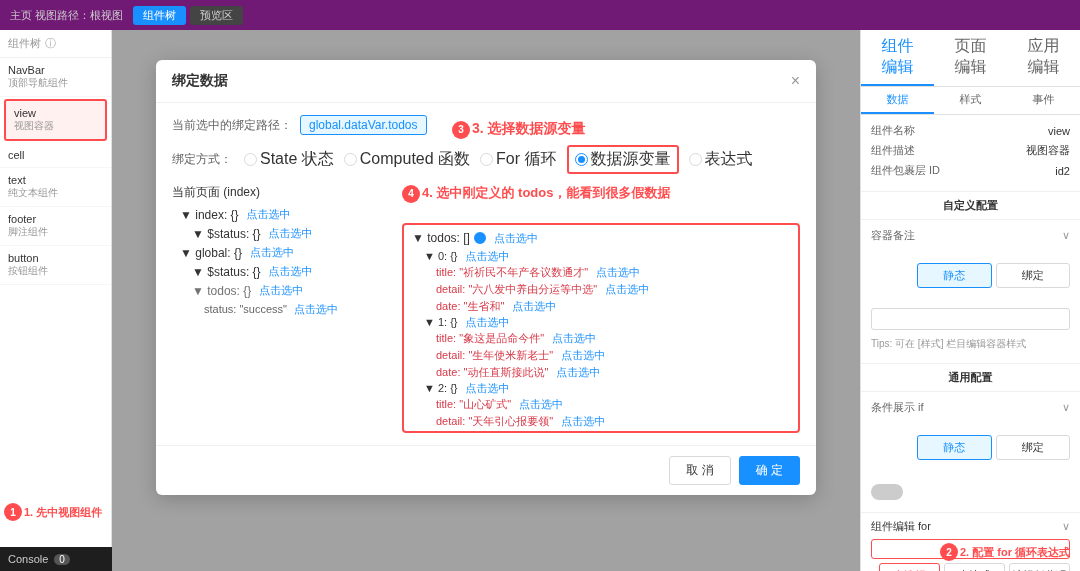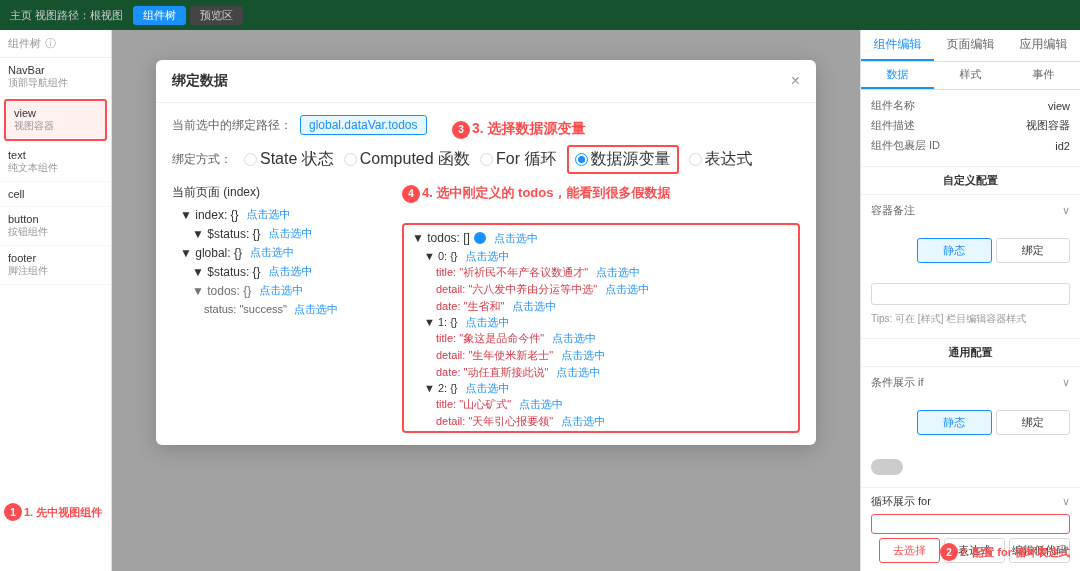--- a/index.html
+++ b/index.html
@@ -1,19 +1,19 @@
 <!DOCTYPE html>
 <html><head>
   <meta charset="utf-8">
   <style>
     * { box-sizing: border-box; margin: 0; padding: 0; }
     body { font-family: -apple-system, BlinkMacSystemFont, 'PingFang SC', 'Microsoft YaHei', sans-serif; font-size: 12px; background: #f0f0f0; width: 1080px; height: 571px; overflow: hidden; }
 
     
-    .top-bar { height: 30px; background: #14532d; display: flex; align-items: center; padding: 4px 10px; color: #ccc; font-size: 11px; gap: 10px; }
+    .top-bar { height: 30px; background: #701a75; display: flex; align-items: center; padding: 4px 10px; color: #ccc; font-size: 11px; gap: 10px; }
     .top-bar-tabs { display: flex; gap: 4px; }
     .top-bar-tab { padding: 2px 10px; background: #444; border-radius: 3px; color: #ccc; cursor: pointer; }
     .top-bar-tab.active { background: #1890ff; color: #fff; }
 
     
     .main-layout { display: flex; height: 541px; }
 
     
     .left-sidebar { width: 112px; background: #fff; border-right: 1px solid #e0e0e0; display: flex; flex-direction: column; }
     .sidebar-section-title { padding: 6px 8px; font-size: 11px; color: #999; display: flex; align-items: center; gap: 4px; border-bottom: 1px solid #f0f0f0; }
@@ -21,21 +21,21 @@
     .sidebar-item.active { background: #fff1f0; border: 1px solid #ff4d4f; border-radius: 3px; }
     .sidebar-item-name { font-size: 11px; color: #333; font-weight: 500; }
     .sidebar-item-desc { font-size: 10px; color: #999; }
 
     
     .center-area { flex: 1; background: #e8e8e8; position: relative; display: flex; flex-direction: column; }
 
     
     .right-panel { width: 220px; background: #fff; border-left: 1px solid #e0e0e0; display: flex; flex-direction: column; font-size: 11px; }
     .right-panel-tabs { display: flex; border-bottom: 1px solid #e0e0e0; }
-    .right-panel-tab { flex: 1; text-align: center; padding: 6px 0; cursor: pointer; font-size: 12px; color: #666; }
+    .right-panel-tab { flex: 1; text-align: center; padding: 6px 16px; cursor: pointer; font-size: 16px; color: #666; }
     .right-panel-tab.active { color: #1890ff; border-bottom: 2px solid #1890ff; }
     .right-panel-subtabs { display: flex; border-bottom: 1px solid #e0e0e0; }
     .right-panel-subtab { flex: 1; text-align: center; padding: 5px 0; cursor: pointer; font-size: 11px; color: #666; }
     .right-panel-subtab.active { color: #1890ff; border-bottom: 2px solid #1890ff; }
 
     .panel-section { padding: 8px 10px; border-bottom: 1px solid #f0f0f0; }
     .panel-row { display: flex; align-items: center; justify-content: space-between; margin-bottom: 5px; }
     .panel-label { color: #666; font-size: 11px; }
     .panel-value { color: #333; font-size: 11px; }
     .panel-section-title { font-size: 11px; color: #333; font-weight: 600; text-align: center; padding: 6px 0; border-bottom: 1px solid #f0f0f0; }
@@ -109,39 +109,43 @@
 
     <div class="sidebar-item">
       <div class="sidebar-item-name">NavBar</div>
       <div class="sidebar-item-desc">顶部导航组件</div>
     </div>
     <div class="sidebar-item active" style="border:2px solid #ff4d4f; border-radius:3px; margin:2px 4px;">
       <div class="sidebar-item-name">view</div>
       <div class="sidebar-item-desc">视图容器</div>
     </div>
     <div class="sidebar-item">
+      <div class="sidebar-item-name">cell</div>
+    </div>
+    <div class="sidebar-item">
       <div class="sidebar-item-name">text</div>
       <div class="sidebar-item-desc">纯文本组件</div>
     </div>
     <div class="sidebar-item">
-      <div class="sidebar-item-name">cell</div>
+      <div class="sidebar-item-name">footer</div>
+      <div class="sidebar-item-desc">脚注组件</div>
     </div>
     <div class="sidebar-item">
       <div class="sidebar-item-name">button</div>
       <div class="sidebar-item-desc">按钮组件</div>
     </div>
-    <div class="sidebar-item">
-      <div class="sidebar-item-name">footer</div>
-      <div class="sidebar-item-desc">脚注组件</div>
-    </div>
 
     <div style="position:absolute; bottom:50px; left:4px; color:#ff4d4f; font-size:11px; font-weight:600; width:105px;">
       <span class="num-circle">1</span><span>1. 先中视图组件</span>
     </div>
 
+    <div style="position:absolute; bottom:0; left:0; width:112px; height:24px; background:#1e1e1e; display:flex; align-items:center; padding:0 8px; color:#ccc; font-size:11px; gap:6px;">
+      <span>Console</span>
+      <span style="background:#555; color:#fff; border-radius:8px; padding:0 5px; font-size:10px;">0</span>
+    </div>
   </div>
 
   <div class="center-area">
 
     <div class="modal-overlay">
       <div class="modal">
 
         <div class="modal-header">
           <span class="modal-title">绑定数据</span>
           <span class="modal-close">×</span>
@@ -295,20 +299,24 @@
                       <span class="click-link">点击选中</span>
                     </div>
                   </div>
                 </div>
 
               </div>
             </div>
           </div>
         </div>
 
+        <div class="modal-footer">
+          <button class="btn-cancel">取 消</button>
+          <button class="btn-confirm">确 定</button>
+        </div>
       </div>
     </div>
   </div>
 
   <div class="right-panel">
 
     <div class="right-panel-tabs">
       <div class="right-panel-tab active">组件编辑</div>
       <div class="right-panel-tab">页面编辑</div>
       <div class="right-panel-tab">应用编辑</div>
@@ -359,21 +367,21 @@
         <button class="btn-sm active-btn">静态</button>
         <button class="btn-sm">绑定</button>
       </div>
       <div style="display:flex; align-items:center; padding:4px 0;">
         <div class="toggle-switch off"></div>
       </div>
     </div>
 
     <div class="for-loop-section">
       <div class="panel-row">
-        <span style="font-size:11px; color:#333;">循环展示 for</span>
+        <span style="font-size:11px; color:#333;">组件编辑 for</span>
         <span style="color:#999;">∨</span>
       </div>
       <input type="text" class="for-loop-input" style="border: 1px solid rgb(255, 77, 79);">
       <div class="action-buttons" style="padding:4px 0;margin-left:8px;">
         <button class="action-btn selected">去选择</button>
         <button class="action-btn expr">表达式</button>
         <button class="action-btn code">编辑低代码</button>
       </div>
     </div>
 

